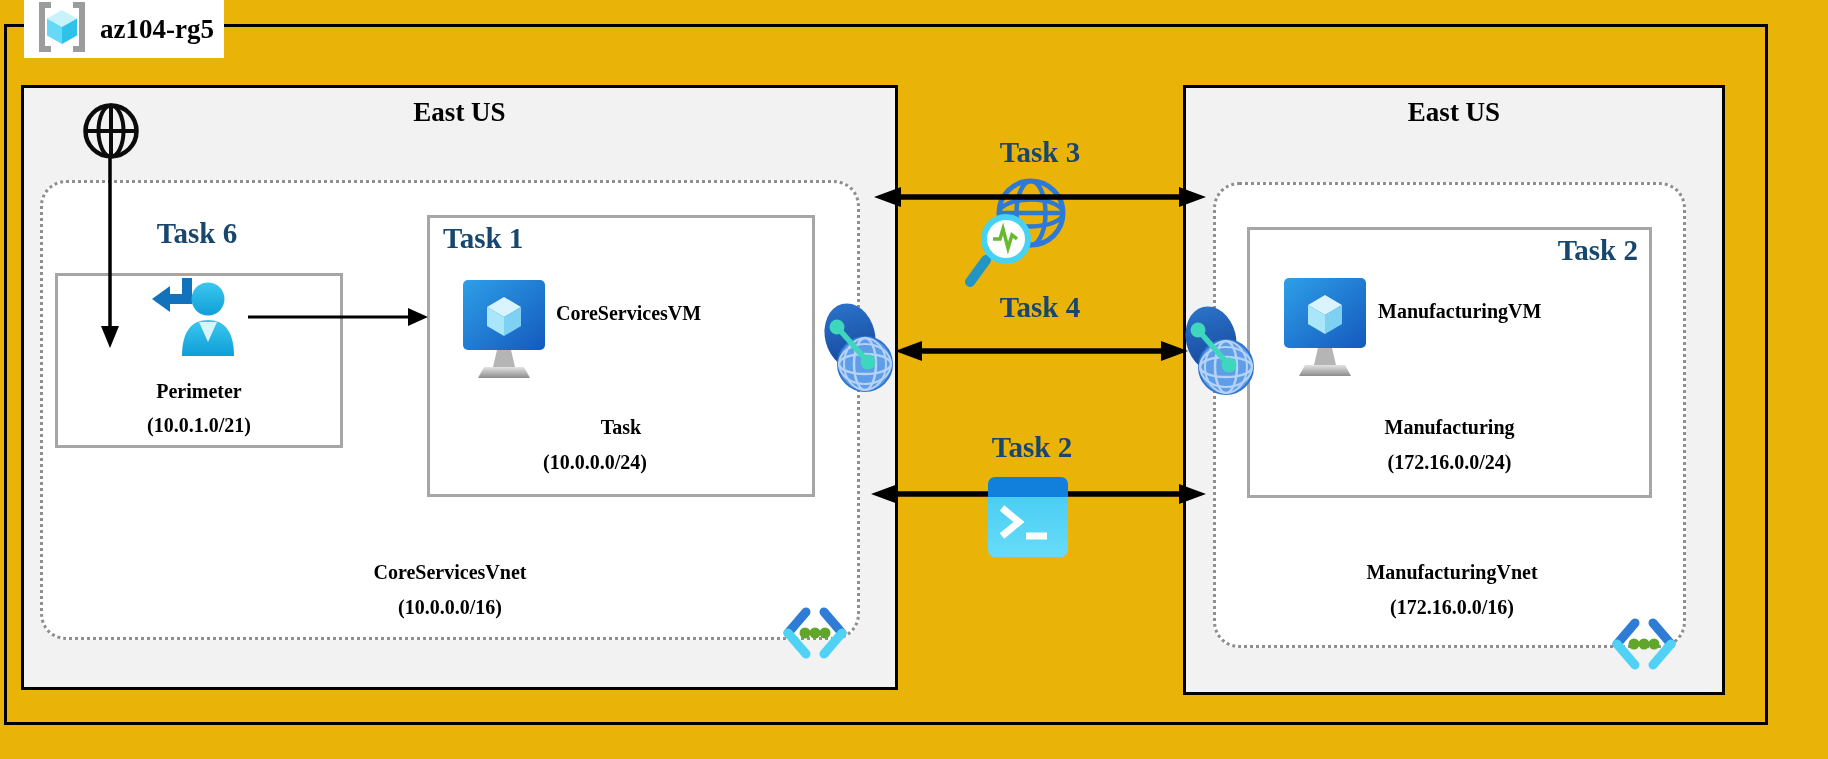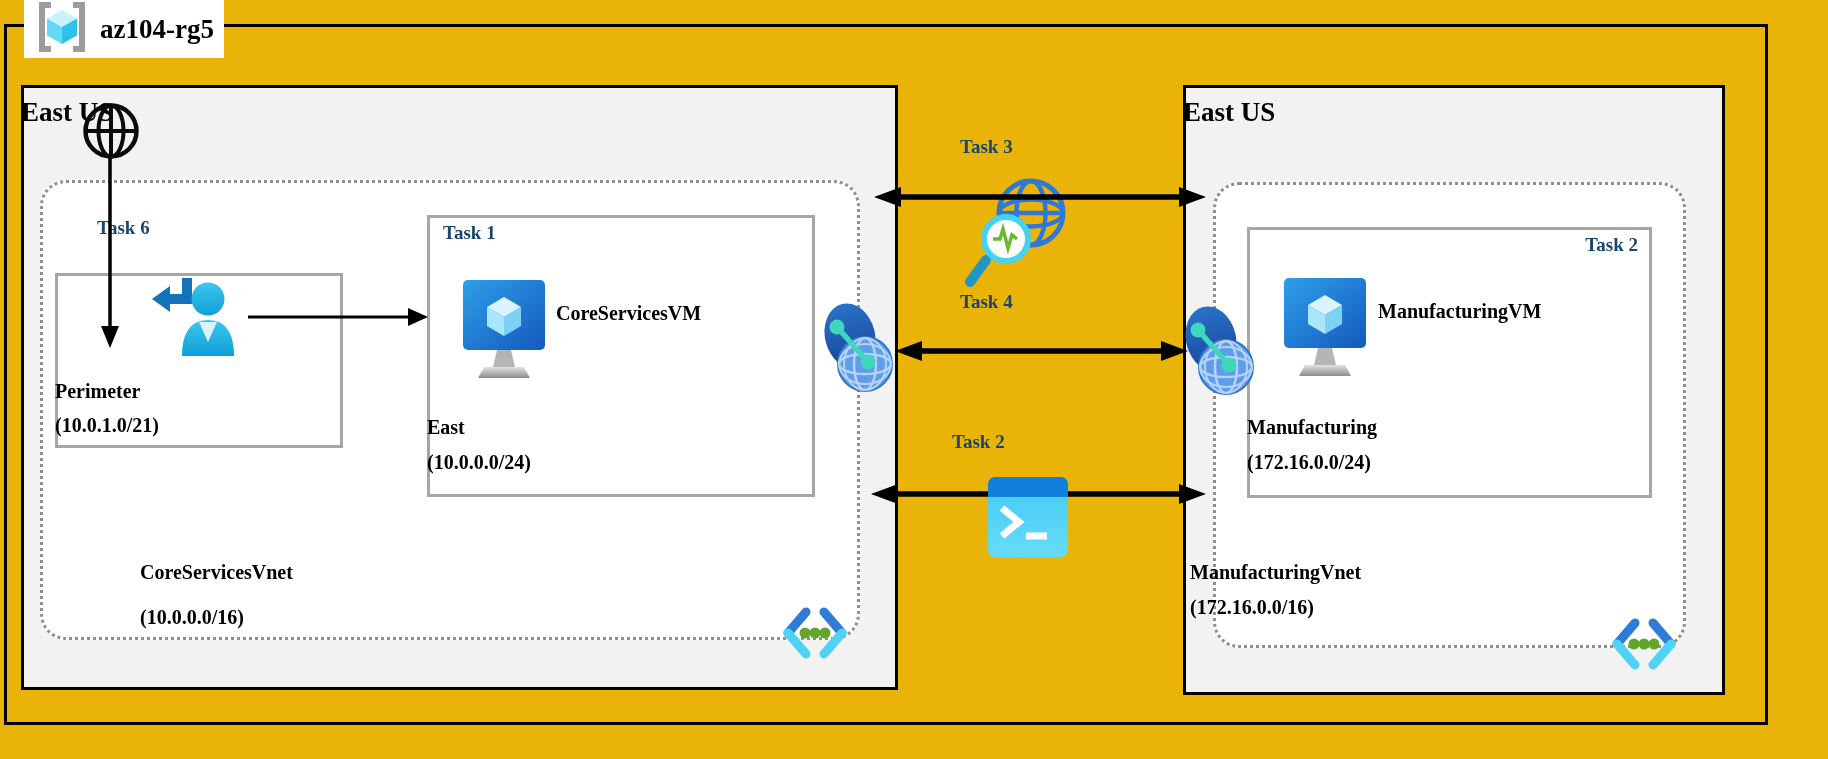--- a/index.html
+++ b/index.html
@@ -3,22 +3,22 @@
 <meta charset="utf-8">
 <style>
   html,body{margin:0;padding:0;background:#fff;}
   #canvas{
     position:relative;width:1828px;height:759px;background:#eab308;overflow:hidden;
     font-family:Liberation Serif, serif;
     padding-left:32px;
   }
   .abs{position:absolute;}
   .lbl{font-weight:bold;color:#000;white-space:nowrap;}
-  .task{font-weight:bold;color:#17466e;font-size:19px;white-space:nowrap;}
-  .ctr{}
+  .task{font-weight:bold;color:#17466e;font-size:29px;white-space:nowrap;}
+  .ctr{text-align:center;}
   .outer-box{left:4px;top:24px;width:1758px;height:695px;border:3px solid #000;}
   .rg-header{left:24px;top:0px;height:58px;background:#ffffff;display:flex;align-items:center;gap:10px;padding:0 10px;z-index:3;}
   .rg-title{font-size:27px;font-weight:bold;}
   .region{background:#f2f2f2;border:3px solid #000;}
   .region-title{font-size:27px;font-weight:bold;}
   .dotted-box{border:3px dotted #8f8f8f;border-radius:26px;background:#ffffff;}
   .node-box{background:#ffffff;border:3px solid #a6a6a6;}
   .t28{font-size:20px;}
   .z5{z-index:5;} .z6{z-index:6;} .z4{z-index:4;}
 </style>
@@ -108,25 +108,25 @@
       </defs>
       <rect x="1" y="1" width="82" height="70" rx="5" fill="url(#vm1m)"></rect>
       <polygon points="42,18 59,28 42,38 25,28" fill="#d9f4fd"></polygon>
       <polygon points="25,28 42,38 42,57 25,47" fill="#a9e6fa"></polygon>
       <polygon points="59,28 42,38 42,57 59,47" fill="#7fd1f4"></polygon>
       <polygon points="35,71 49,71 53,88 31,88" fill="#b5b5b5"></polygon>
       <polygon points="22,88 62,88 68,99 16,99" fill="url(#vm1s)"></polygon>
     </svg>
   </div>
   <div class="abs lbl t28" style="left:556px;top:302px;">CoreServicesVM</div>
-  <div class="abs ctr lbl t28" style="left:427px;top:416px;width:388px;">East</div>
+  <div class="abs ctr lbl t28" style="left:427px;top:416px;width:388px;">Task</div>
   <div class="abs ctr lbl t28" style="left:427px;top:451px;width:336px;">(10.0.0.0/24)</div>
 
   <div class="abs ctr lbl t28" style="left:140px;top:561px;width:620px;">CoreServicesVnet</div>
-  <div class="abs ctr lbl t28" style="left:140px;top:596px;width:620px;margin-top:10px;">(10.0.0.0/16)</div>
+  <div class="abs ctr lbl t28" style="left:140px;top:596px;width:620px;">(10.0.0.0/16)</div>
 
   <div class="abs z6" style="left:783px;top:607px;">
     <svg width="64" height="52" viewBox="0 0 64 52">
       <line x1="23" y1="5" x2="5" y2="26" stroke="#2e7cd6" stroke-width="9" stroke-linecap="round"></line>
       <line x1="5" y1="26" x2="23" y2="47" stroke="#4fd2f6" stroke-width="9" stroke-linecap="round"></line>
       <line x1="41" y1="5" x2="59" y2="26" stroke="#2e7cd6" stroke-width="9" stroke-linecap="round"></line>
       <line x1="59" y1="26" x2="41" y2="47" stroke="#4fd2f6" stroke-width="9" stroke-linecap="round"></line>
       <circle cx="22" cy="26" r="5.5" fill="#61a62b"></circle>
       <circle cx="32" cy="26" r="5.5" fill="#61a62b"></circle>
       <circle cx="42" cy="26" r="5.5" fill="#61a62b"></circle>

